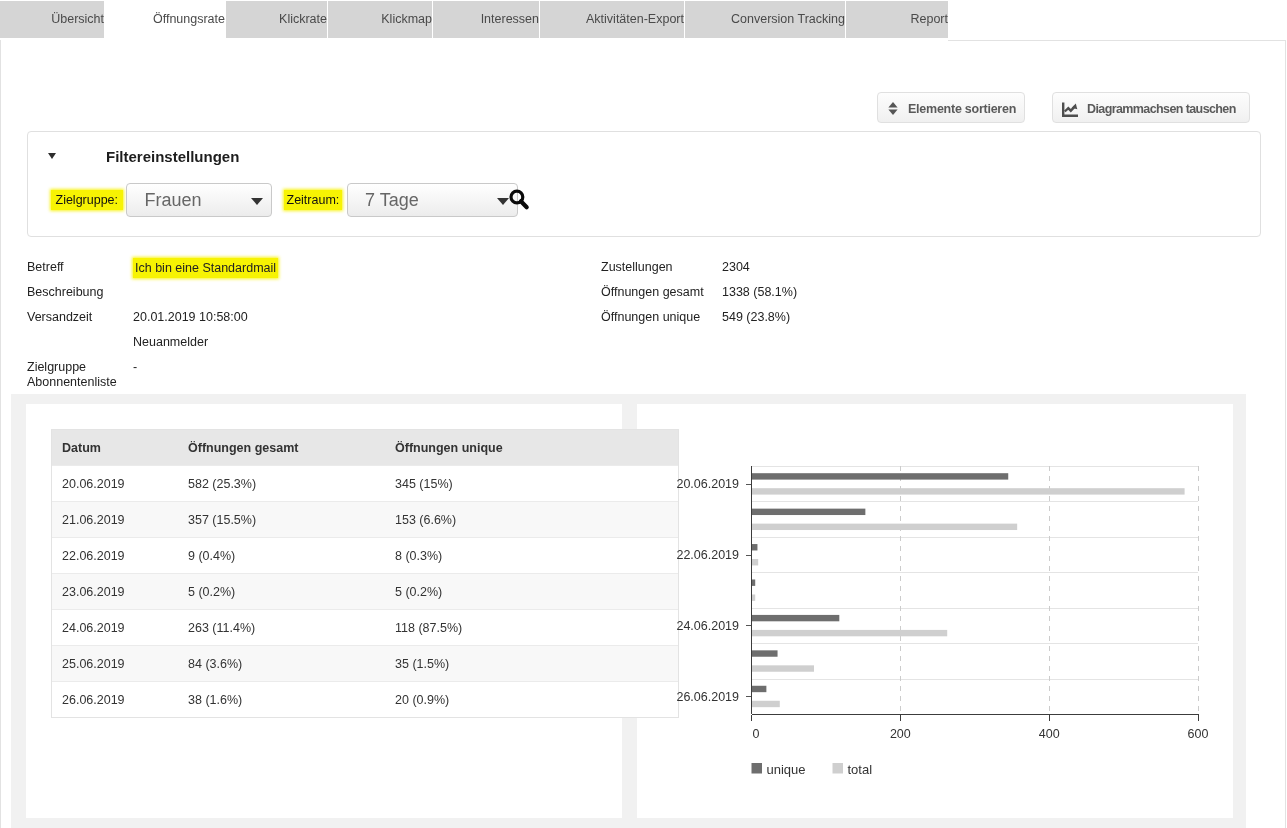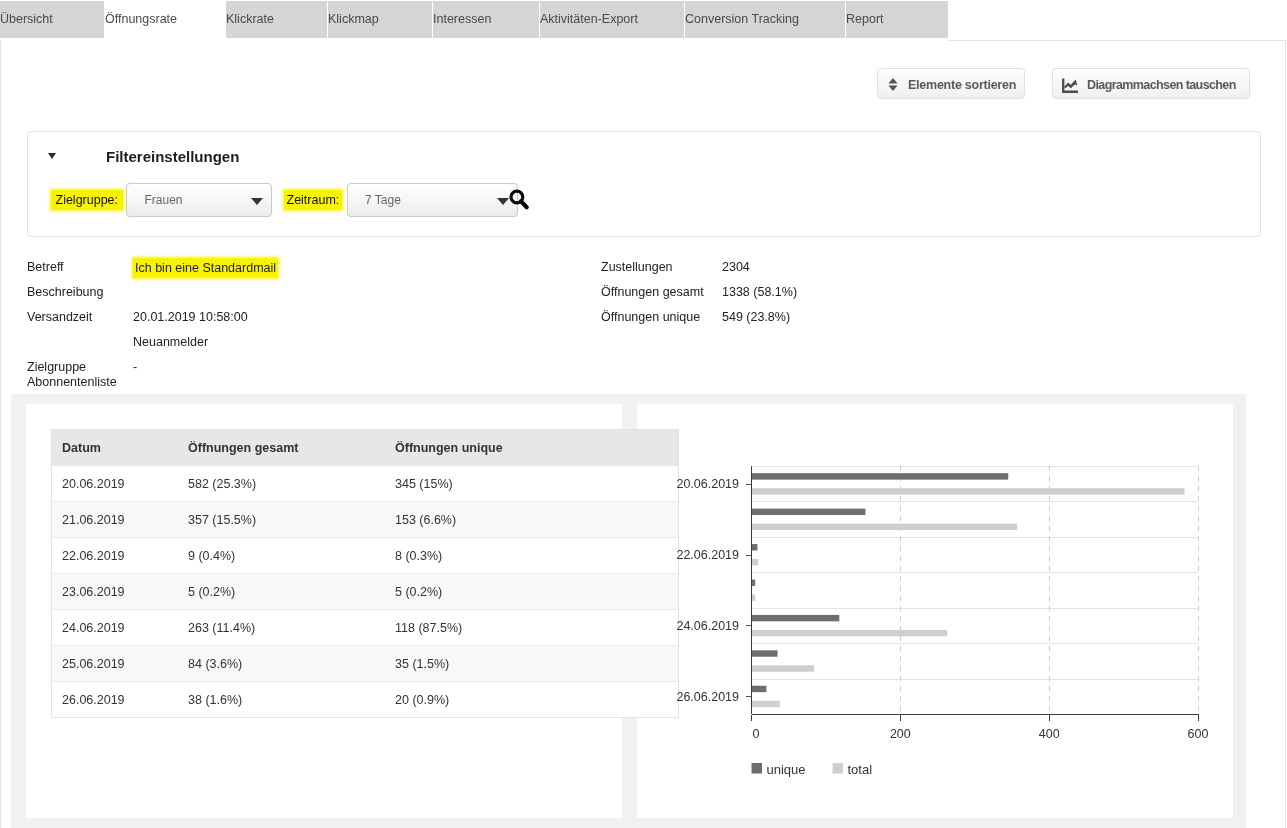--- a/index.html
+++ b/index.html
@@ -2,39 +2,39 @@
 <html><head>
 <meta charset="utf-8">
 <style>
 * { margin:0; padding:0; box-sizing:border-box; }
 html,body { width:1287px; height:828px; background:#fff; overflow:hidden;
   font-family:"Liberation Sans", sans-serif; }
 .abs { position:absolute; }
 
 
 .tab { position:absolute; top:1px; height:37px; background:#d5d5d5;
-  color:#4a4a4a; font-size:12.5px; text-align:left; line-height:36px; }
+  color:#4a4a4a; font-size:12.5px; text-align:right; line-height:36px; }
 .tab.active { background:#fff; top:0; height:41px; line-height:38px; }
 
 
 #contentbox { position:absolute; left:0; top:39.5px; width:1286px; height:789px;
   border-left:1px solid #e2e2e2; border-right:1px solid #e2e2e2; background:#fff; }
 #topborder { position:absolute; left:948px; top:39.5px; width:338px; height:1px; background:#e2e2e2; }
 
 
 .btn { position:absolute; height:31px; border:1px solid #e0e0e0; border-radius:4px;
   background:linear-gradient(#fdfdfd,#f0f0f0); color:#5a5a5a; font-weight:bold;
-  font-size:12.5px; white-space:nowrap; }
+  font-size:12.5px; white-space:nowrap;margin-top:24px; }
 
 
 #filterbox { position:absolute; left:27px; top:131px; width:1234px; height:106px;
   border:1px solid #e0e0e0; border-radius:4px; background:#fff; }
 .hl { background:#f7f303; box-shadow:0 0 3px 1px rgba(247,243,3,.9); }
 .dd { position:absolute; height:34px; border:1px solid #c9c9c9; border-radius:4px;
-  background:linear-gradient(#ffffff,#ececec); color:#666; font-size:12px;
+  background:linear-gradient(#ffffff,#ececec); color:#666; font-size:18px;
   line-height:33px; padding-left:17.5px; }
 .caret { position:absolute; right:8px; top:14px; width:0; height:0;
   border-left:6px solid transparent; border-right:6px solid transparent;
   border-top:7px solid #333; }
 
 
 .dlbl, .dval { position:absolute; font-size:12.5px; color:#222; white-space:nowrap; }
 
 
 #wrapper { position:absolute; left:11px; top:394px; width:1235px; height:434px; background:#f1f1f1; }

